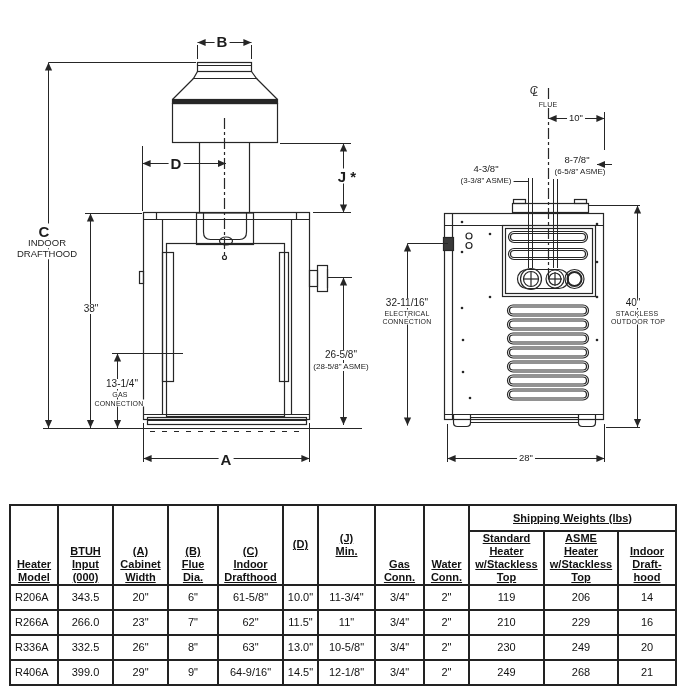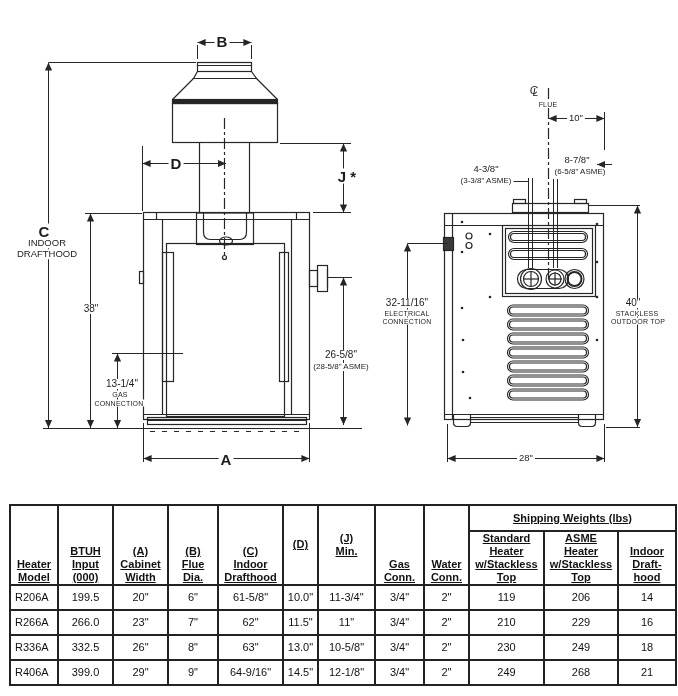--- a/index.html
+++ b/index.html
@@ -294,21 +294,21 @@
 w/Stackless
 Top</th>
         <th class="hb">Indoor
 Draft-
 hood</th>
       </tr>
     </thead>
     <tbody>
       <tr>
         <td class="model">R206A</td>
-        <td>199.5</td>
+        <td>343.5</td>
         <td>20"</td>
         <td>6"</td>
         <td>61-5/8"</td>
         <td>10.0"</td>
         <td>11-3/4"</td>
         <td>3/4"</td>
         <td>2"</td>
         <td>119</td>
         <td>206</td>
         <td>14</td>
@@ -332,21 +332,21 @@
         <td>332.5</td>
         <td>26"</td>
         <td>8"</td>
         <td>63"</td>
         <td>13.0"</td>
         <td>10-5/8"</td>
         <td>3/4"</td>
         <td>2"</td>
         <td>230</td>
         <td>249</td>
-        <td>18</td>
+        <td>20</td>
       </tr>
       <tr>
         <td class="model">R406A</td>
         <td>399.0</td>
         <td>29"</td>
         <td>9"</td>
         <td>64-9/16"</td>
         <td>14.5"</td>
         <td>12-1/8"</td>
         <td>3/4"</td>

